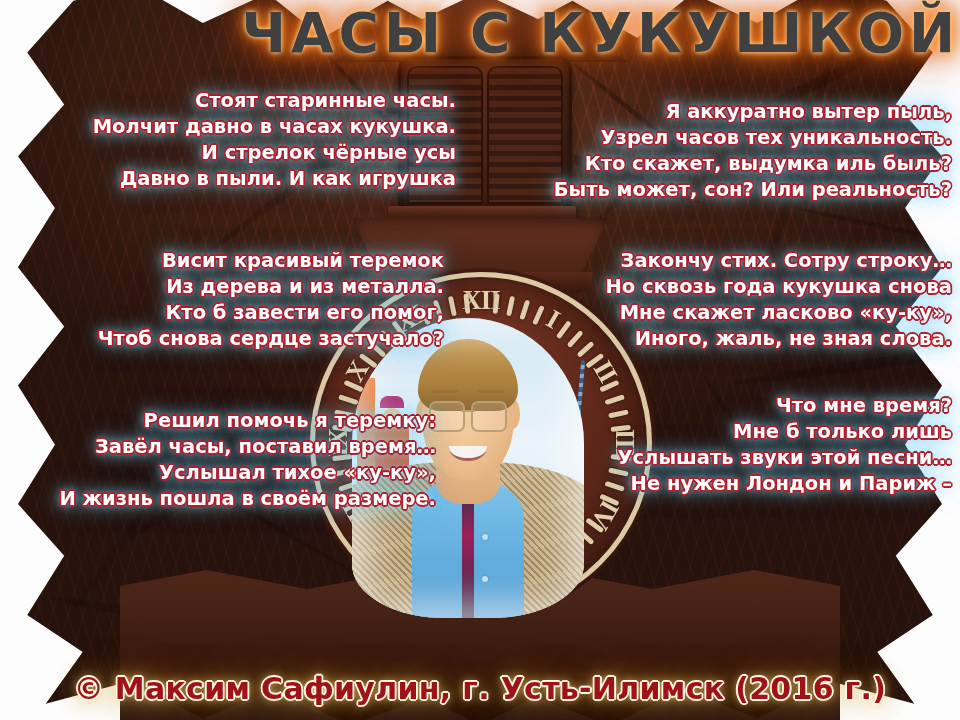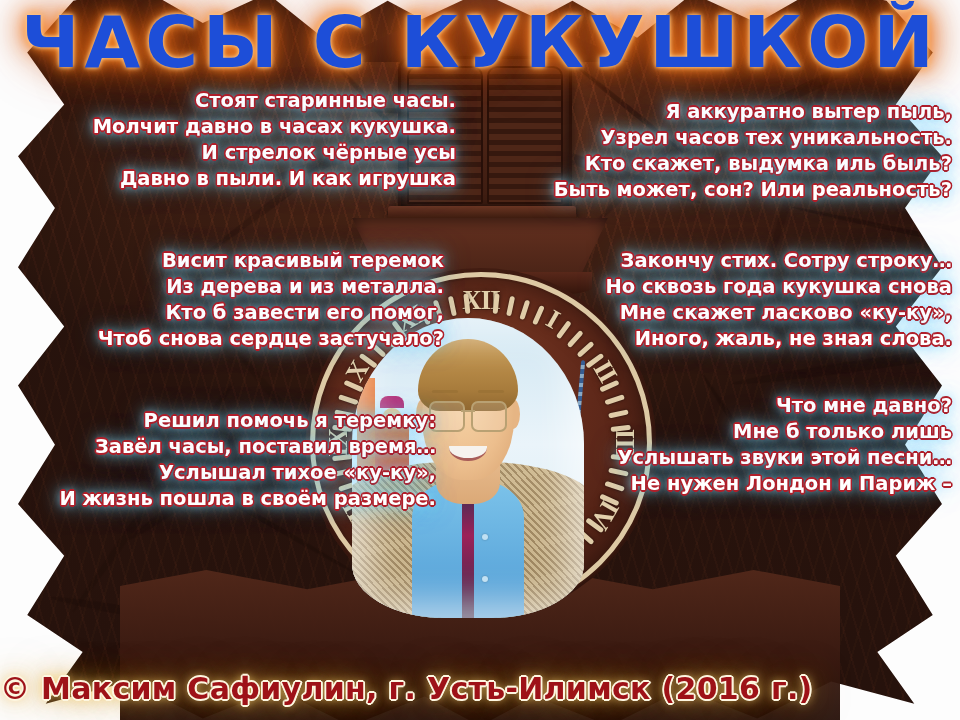--- a/index.html
+++ b/index.html
@@ -217,27 +217,27 @@
   
   .chain{
     position:absolute;left:576px;top:360px;width:4px;height:120px;
     background:repeating-linear-gradient(180deg,#2f67a8 0 5px,#8fc0e4 5px 9px);
     opacity:.85;border-radius:2px;transform:rotate(5deg);
   }
 
   
   .title{
     position:absolute;left:0;right:0;top:6px;
-    text-align:center;
+    text-align:right;
     font-family:"DejaVu Sans", sans-serif;
     font-weight:700;
-    font-size:72px;
+    font-size:55px;
     line-height:1;
     letter-spacing:5px;
-    color:#1d4ed8;
+    color:#404040;
     text-shadow:
       0 0 4px #ffd9a0,
       0 0 10px #ff9c3a,
       0 0 20px #f4731a,
       0 0 34px rgba(226,92,12,.95),
       0 0 52px rgba(180,60,6,.7);
     white-space:nowrap;
   }
 
   .verse{
@@ -255,21 +255,21 @@
       0 0 17px rgba(120,215,255,.85),
       0 0 28px rgba(90,200,250,.6);
     padding-left: 16px;
   }
   .verse.col-left{right:auto;text-align:right;}
   .verse.col-right{text-align:right;}
   .verse p{margin:0;}
 
   .credit{
     position:absolute;left:0;right:0;bottom:14px;
-    text-align:left;
+    text-align:center;
     font-family:"DejaVu Sans", sans-serif;
     font-weight:700;
     font-size:30px;
     letter-spacing:.3px;
     color:#9e1218;
     white-space:nowrap;
     text-shadow:
       -1.8px 0 0 #fdf6e0, 1.8px 0 0 #fdf6e0, 0 -1.8px 0 #fdf6e0, 0 1.8px 0 #fdf6e0,
       -1.3px -1.3px 0 #fdf6e0, 1.3px -1.3px 0 #fdf6e0, -1.3px 1.3px 0 #fdf6e0, 1.3px 1.3px 0 #fdf6e0,
       0 0 10px rgba(250,214,120,.95),
@@ -548,21 +548,21 @@
       <p>Иного, жаль, не зная слова.</p>
     </div>
 
   <div class="verse col-left" id="st4" style="left:0;width:420px;top:408px;">
       <p>Решил помочь я теремку:</p>
       <p>Завёл часы, поставил время…</p>
       <p>Услышал тихое «ку-ку»,</p>
       <p>И жизнь пошла в своём размере.</p>
     </div>
   <div class="verse col-right" id="st5" style="right:8px;width:420px;top:393px;">
-      <p>Что мне давно?</p>
+      <p>Что мне время?</p>
       <p>Мне б только лишь</p>
       <p>Услышать звуки этой песни…</p>
       <p>Не нужен Лондон и Париж –</p>
     </div>
 
   <div class="credit">© Максим Сафиулин, г. Усть-Илимск (2016 г.)</div>
 
 </div>
 
 </body></html>

